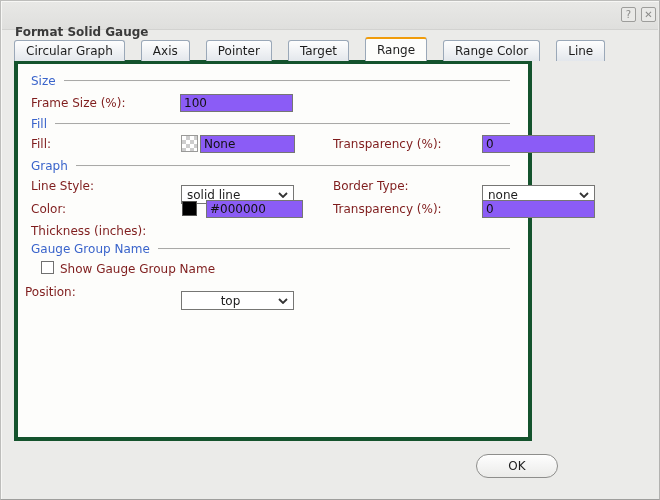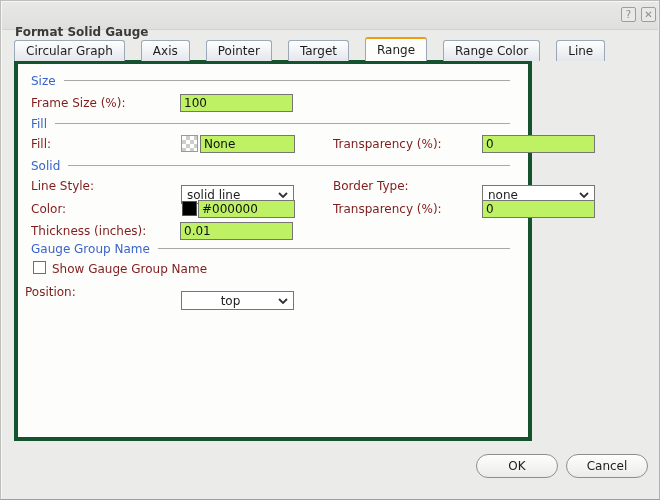--- a/index.html
+++ b/index.html
@@ -56,21 +56,21 @@
 
   .sec-header { position:absolute; left:13px; right:18px; height:15px; display:flex; align-items:center; }
   .sec-title { color:#3a64cb; margin-right:8px; white-space:nowrap; }
   .sec-line { flex:1; height:0; border-top:1px solid #a9a9a7; border-bottom:1px solid #fbfbf9; }
 
   .row { position:absolute; height:18px; }
   .lbl { position:absolute; top:2px; white-space:nowrap; color:#7f1d1d; }
 
   .tinput {
     position:absolute; height:18px; top:0;
-    border:1px solid #767674; background:#bef264; color:#111;
+    border:1px solid #767674; background:#8b5cf6; color:#111;
     font-family:inherit; font-size:12px; padding:0 3px; outline:none;
   }
 
   .dropdown {
     position:absolute; top:8px; height:19px;
     border:1px solid #767674; background:#ffffff;
     display:flex; align-items:center; padding:0 5px; cursor:default;
   }
   .dropdown .dd-text { flex:1; white-space:nowrap; overflow:hidden; }
   .dropdown .chev { flex:none; margin-left:4px; display:flex; align-items:center; }
@@ -137,21 +137,21 @@
     </div>
     <div class="row" style="top:71px; left:0; right:0;">
       <span class="lbl" style="left:13px;">Fill:</span>
       <span class="swatch-none" style="left:163px;"></span>
       <input class="tinput" style="left: 182px; width: 95px;" value="None">
       <span class="lbl" style="left:315px;">Transparency (%):</span>
       <input class="tinput" style="left: 464px; width: 113px;" value="0">
     </div>
 
     <div class="sec-header" style="top:94px;">
-      <span class="sec-title">Solid</span>
+      <span class="sec-title">Graph</span>
       <span class="sec-line"></span>
     </div>
     <div class="row" style="top:113px; left:0; right:0;">
       <span class="lbl" style="left:13px;">Line Style:</span>
       <div class="dropdown" style="left:163px; width:113px;">
         <span class="dd-text">solid line</span>
         <span class="chev">
           <svg width="10" height="6" viewBox="0 0 10 6">
               <path d="M1 1 L5 5 L9 1" stroke="#333" stroke-width="1.8" fill="none"></path>
             </svg>
@@ -163,47 +163,45 @@
         <span class="chev">
           <svg width="10" height="6" viewBox="0 0 10 6">
               <path d="M1 1 L5 5 L9 1" stroke="#333" stroke-width="1.8" fill="none"></path>
             </svg>
         </span>
       </div>
     </div>
     <div class="row" style="top:136px; left:0; right:0;">
       <span class="lbl" style="left:13px;">Color:</span>
       <span class="swatch-color" style="left: 164px; background: rgb(0, 0, 0);"></span>
-      <input class="tinput" style="left: 180px; width: 97px;" value="#000000">
+      <input class="tinput" style="left: 188px; width: 97px;" value="#000000">
       <span class="lbl" style="left:315px;">Transparency (%):</span>
       <input class="tinput" style="left: 464px; width: 113px;" value="0">
     </div>
     <div class="row" style="top:158px; left:0; right:0;">
       <span class="lbl" style="left:13px;">Thickness (inches):</span>
-      <input class="tinput" style="left: 162px; width: 113px;" value="0.01">
     </div>
 
     <div class="sec-header" style="top:177px;">
       <span class="sec-title">Gauge Group Name</span>
       <span class="sec-line"></span>
     </div>
-    <div class="row" style="top:196px; left:0; right:0;text-align:center;">
+    <div class="row" style="top:196px; left:8px; right:0;text-align:center;">
       <span class="checkbox" style="left:15px;"></span>
       <span class="lbl" style="left:34px;">Show Gauge Group Name</span>
     </div>
     <div class="row" style="top:219px; left:0; right:0;">
       <span class="lbl" style="left:7px;text-align:right;">Position:</span>
       <div class="dropdown" style="left:163px; width:113px;text-align:center;">
         <span class="dd-text">top</span>
         <span class="chev">
           <svg width="10" height="6" viewBox="0 0 10 6">
               <path d="M1 1 L5 5 L9 1" stroke="#333" stroke-width="1.8" fill="none"></path>
             </svg>
         </span>
       </div>
     </div>
 
   </div>
 
   <button class="btn" style="left:475px;">OK</button>
-  <button class="btn" style="left:565px;">Cancel</button>
 
 </div>
 
 </body></html>

